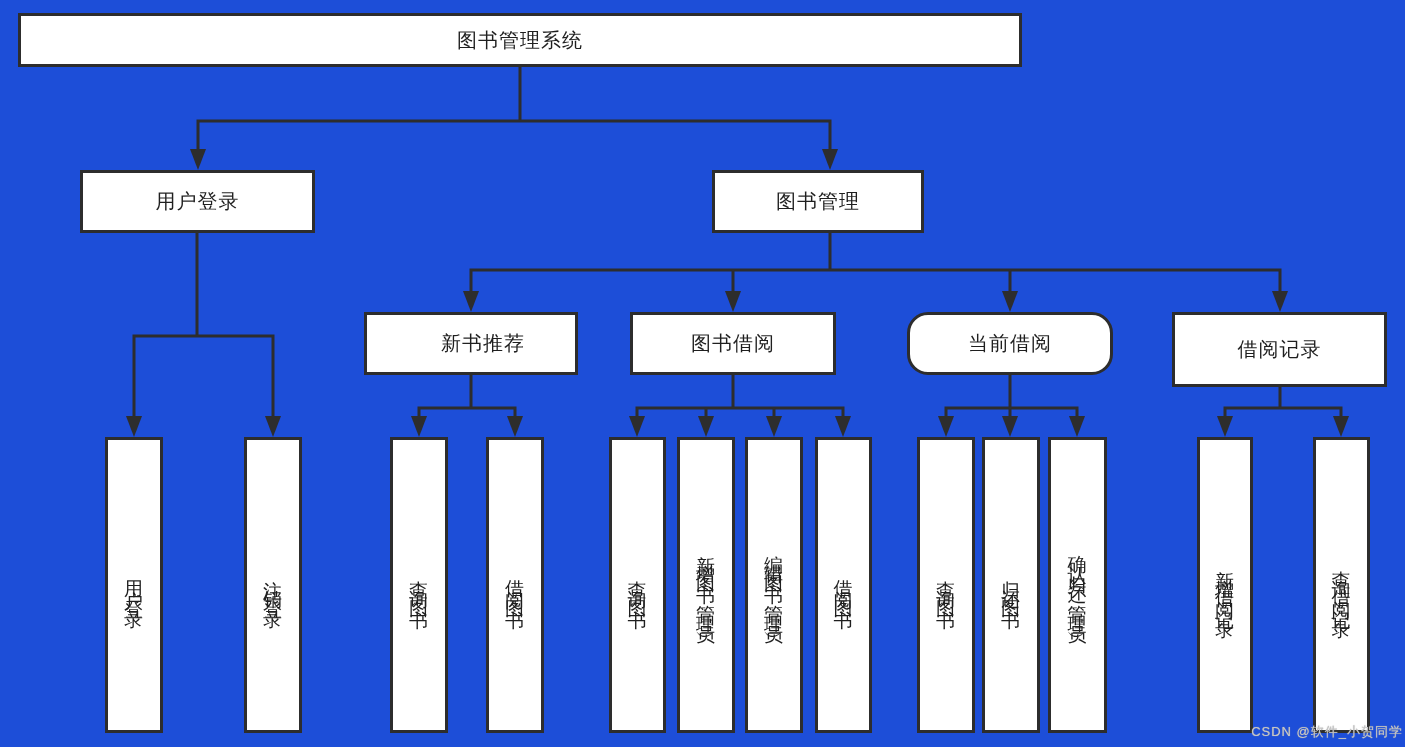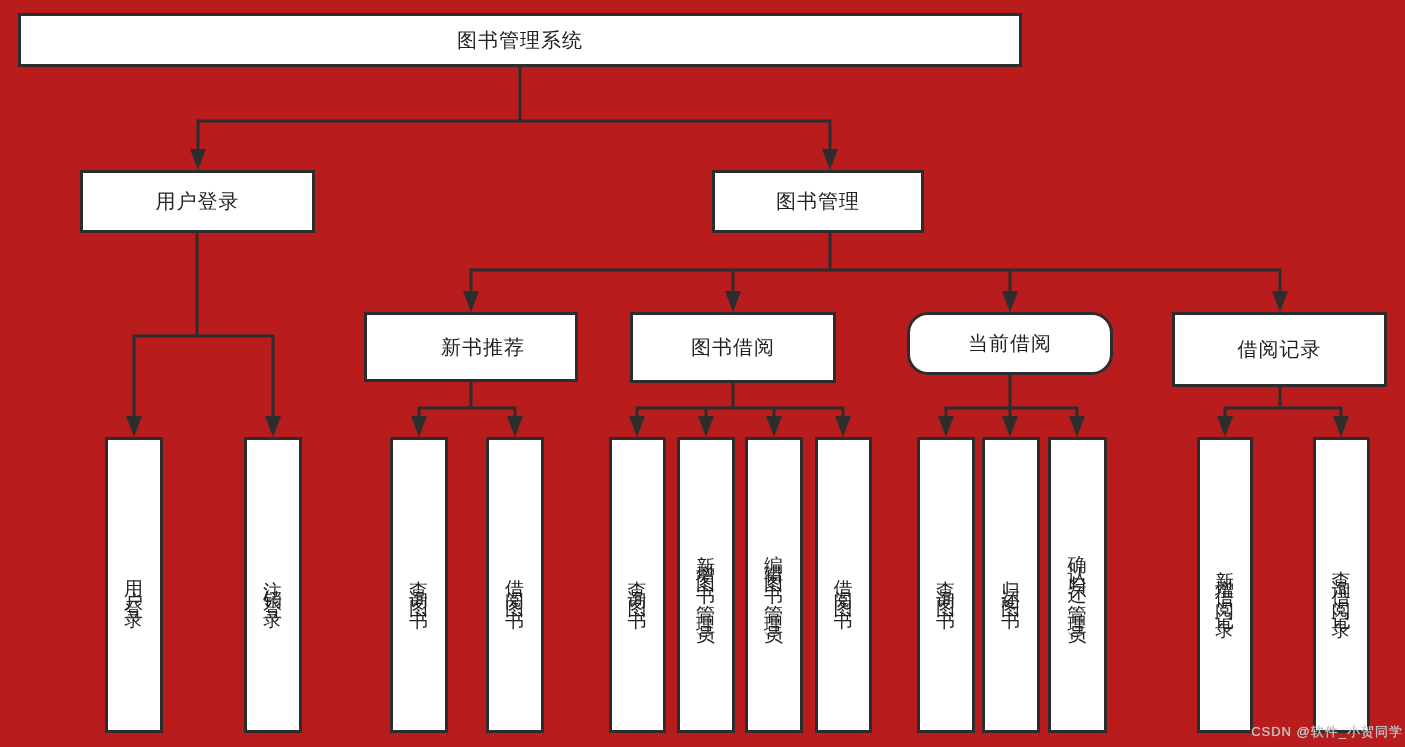--- a/index.html
+++ b/index.html
@@ -1,17 +1,17 @@
 <!DOCTYPE html>
 <html><head>
 <meta charset="utf-8">
 <style>
   html,body{margin:0;padding:0;background:#ffffff;}
   .canvas{
-    position:relative;width:1405px;height:747px;background:#b91c1c;overflow:hidden;
+    position:relative;width:1405px;height:747px;background:#1d4ed8;overflow:hidden;
     font-family:"Liberation Sans","DejaVu Sans",sans-serif;color:#1f1f1f;
   }
   .connectors{position:absolute;left:0;top:0;width:1405px;height:747px;}
   .connectors line,.connectors polyline{stroke:#2d2d2d;stroke-width:3;fill:none;}
   .connectors polygon{fill:#2d2d2d;stroke:none;}
   .node{
     position:absolute;box-sizing:border-box;border:3px solid #2d2d2d;background:#ffffff;
     display:flex;align-items:center;justify-content:center;text-align:center;
   }
   .h-node{font-size:20px;letter-spacing:1px;}
@@ -81,24 +81,24 @@
     <span>图书管理系统</span>
   </div>
 
   <div class="node h-node" style="left:80px;top:170px;width:235px;height:63px;">
     <span>用户登录</span>
   </div>
   <div class="node h-node" style="left:712px;top:170px;width:212px;height:63px;">
     <span>图书管理</span>
   </div>
 
-  <div class="node h-node" style="left:364px;top:312px;width:214px;height:70px;padding-left:24px;">
+  <div class="node h-node" style="left:364px;top:312px;width:214px;height:63px;padding-left:24px;">
     <span>新书推荐</span>
   </div>
-  <div class="node h-node" style="left:630px;top:312px;width:206px;height:71px;">
+  <div class="node h-node" style="left:630px;top:312px;width:206px;height:63px;">
     <span>图书借阅</span>
   </div>
   <div class="node h-node" style="left:907px;top:312px;width:206px;height:63px;border-radius:21px;">
     <span>当前借阅</span>
   </div>
   <div class="node h-node" style="left:1172px;top:312px;width:215px;height:75px;">
     <span>借阅记录</span>
   </div>
 
   <div class="node v-node" style="left:105px;top:437px;width:58px;height:296px;">

